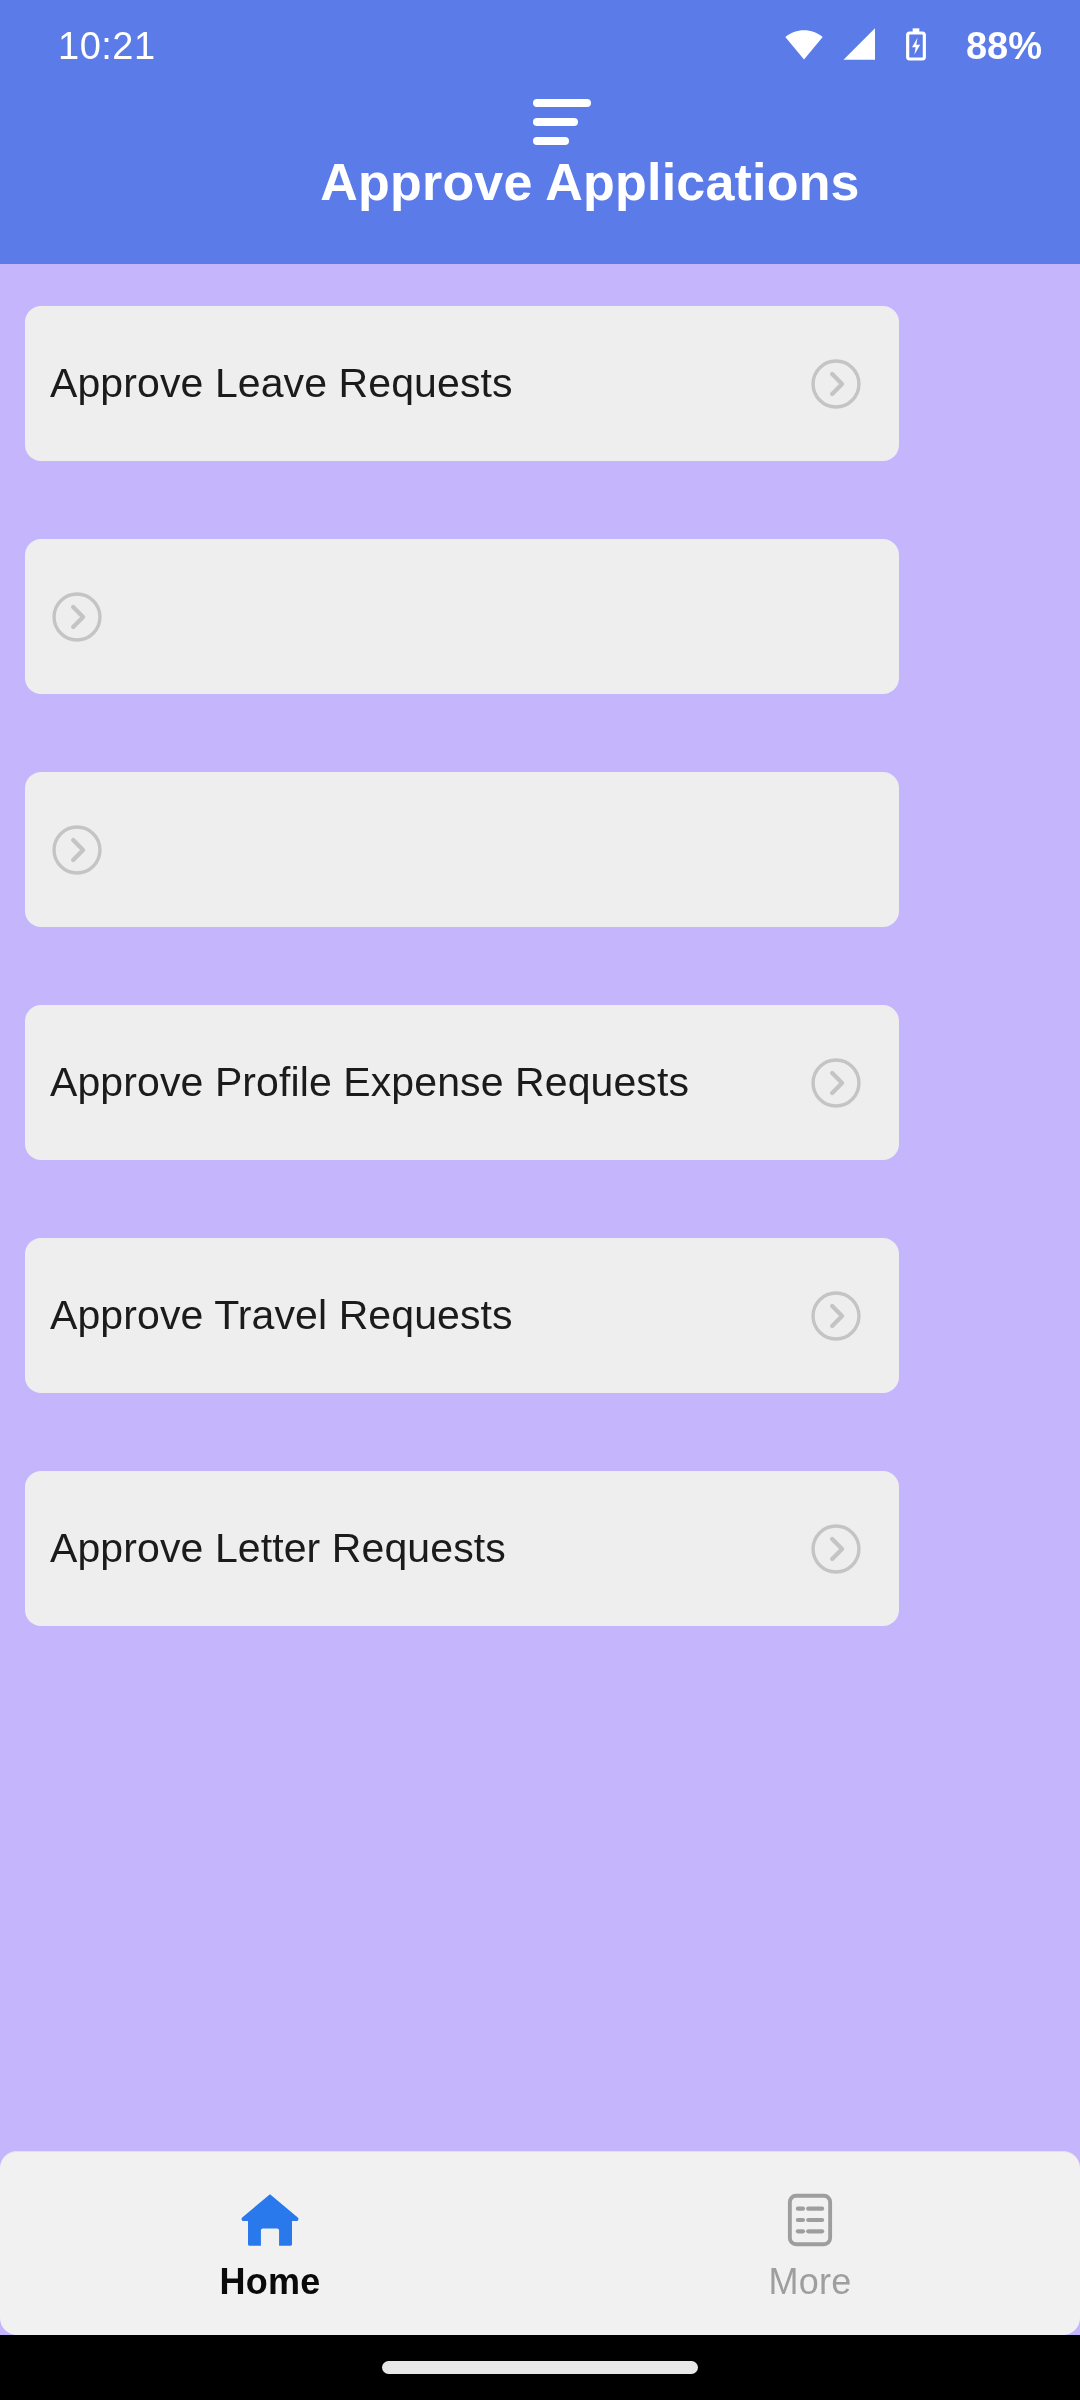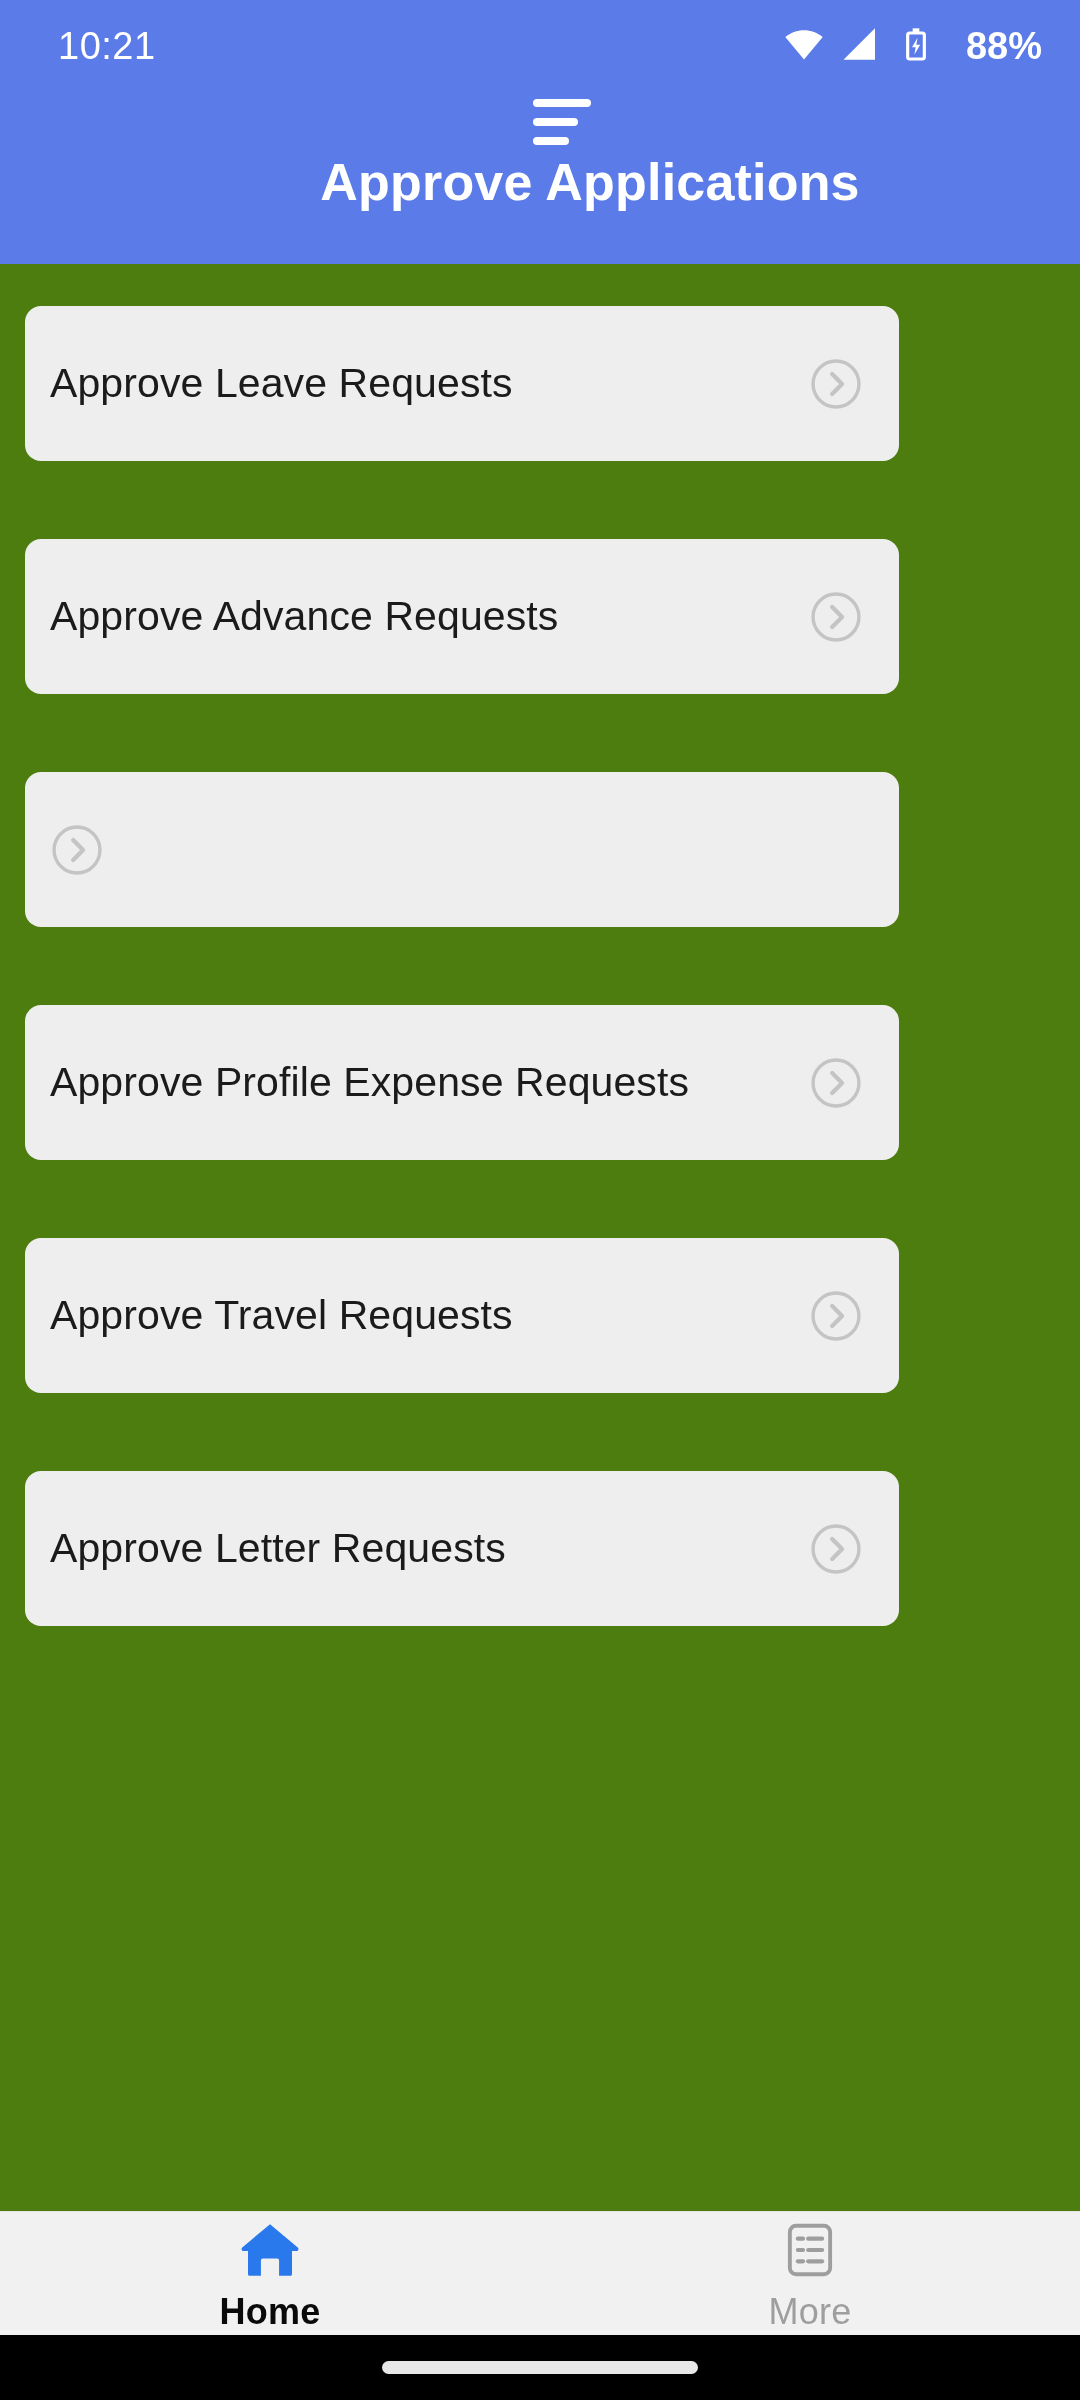--- a/index.html
+++ b/index.html
@@ -2,21 +2,21 @@
 <html><head>
 <meta charset="utf-8">
 <style>
   * { margin:0; padding:0; box-sizing:border-box; }
   html, body {
     width:1080px; height:2400px;
     background:#ffffff;
     font-family:"Liberation Sans", sans-serif;
     overflow:hidden;
   }
-  .screen { position:relative; width:1080px; height:2400px; background:#4d7c0f; }
+  .screen { position:relative; width:1080px; height:2400px; background:#c4b5fd; }
 
   
   .statusbar {
     position:absolute; top:0; left:0; width:1080px; height:92px;
     background:#5A7BE8;
     display:flex; align-items:center; justify-content:space-between;
     padding:0 38px 0 58px;
   }
   .status-time {
     color:#fff; font-size:38px; font-weight:500; letter-spacing:0.5px;
@@ -64,24 +64,25 @@
   .card-label {
     font-size:41px; color:#1b1b1b; font-weight:400; letter-spacing:0.1px;
   }
   .chev {
     width:54px; height:54px; flex:0 0 54px;
     display:flex; align-items:center; justify-content:center;
   }
 
   
   .bottomnav {
-    position:absolute; left:0; bottom:65px; width:1080px; height:124px;
+    position:absolute; left:0; bottom:65px; width:1080px; height:184px;
     background:#F1F1F1;
     display:flex; align-items:flex-end;
     border-top:1px solid #e4e4e4;
+    border-radius:17px;
   }
   .navitem {
     flex:1; height:100%;
     display:flex; flex-direction:column; align-items:center; justify-content:center;
     gap:6px; cursor:pointer;
   }
   .navicon { height:70px; display:flex; align-items:center; justify-content:center; }
   .navlabel { font-size:36px; letter-spacing:0.2px; }
   .navitem.active .navlabel { color:#0a0a0a; font-weight:700; }
   .navitem.inactive .navlabel { color:#9e9e9e; font-weight:400; }
@@ -140,21 +141,20 @@
       <span class="card-label">Approve Leave Requests</span>
       <span class="chev">
         <svg width="54" height="54" viewBox="0 0 24 24">
           <circle cx="12" cy="12" r="10.2" fill="none" stroke="#c4c4c4" stroke-width="1.5"></circle>
           <path d="M10.3 7.6 14.7 12l-4.4 4.4" fill="none" stroke="#c4c4c4" stroke-width="1.9" stroke-linecap="round" stroke-linejoin="round"></path>
         </svg>
       </span>
     </div>
 
     <div class="card">
-      <span class="card-label">Approve Advance Requests</span>
       <span class="chev">
         <svg width="54" height="54" viewBox="0 0 24 24">
           <circle cx="12" cy="12" r="10.2" fill="none" stroke="#c4c4c4" stroke-width="1.5"></circle>
           <path d="M10.3 7.6 14.7 12l-4.4 4.4" fill="none" stroke="#c4c4c4" stroke-width="1.9" stroke-linecap="round" stroke-linejoin="round"></path>
         </svg>
       </span>
     </div>
 
     <div class="card">
       <span class="chev">

